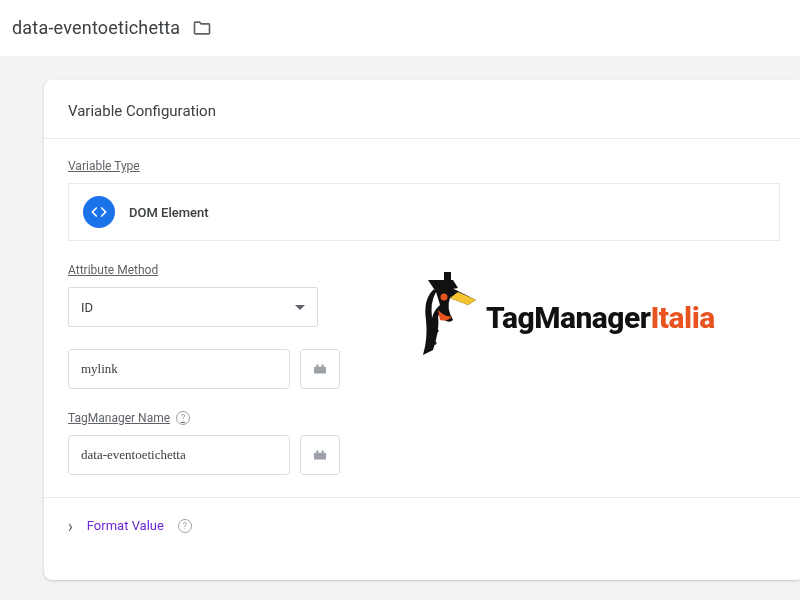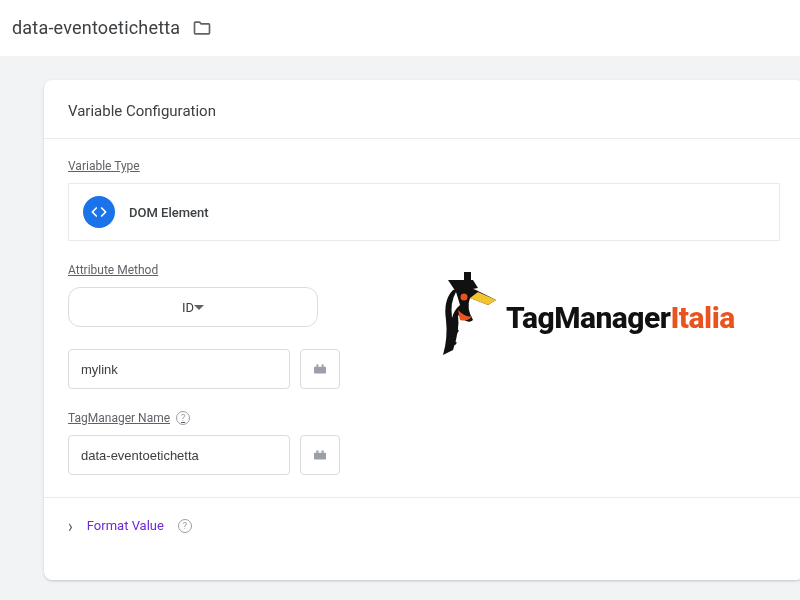--- a/index.html
+++ b/index.html
@@ -88,24 +88,24 @@
   }
   .type-name {
     font-size: 13px;
     font-weight: 500;
     color: #3c4043;
   }
   .select {
     width: 250px;
     height: 40px;
     border: 1px solid #dadce0;
-    border-radius: 12px;
-    display: flex;
-    align-items: center;
-    justify-content: center;
+    border-radius: 2px;
+    display: flex;
+    align-items: center;
+    justify-content: space-between;
     padding: 0 12px;
     font-size: 13px;
     color: #3c4043;
     margin-bottom: 22px;
     cursor: pointer;
     background: #fff;
   }
   .select .caret {
     border-left: 5px solid transparent;
     border-right: 5px solid transparent;
@@ -119,21 +119,21 @@
   }
   .text-input {
     width: 222px;
     height: 40px;
     border: 1px solid #dadce0;
     border-radius: 4px;
     padding: 0 12px;
     font-size: 13px;
     color: #3c4043;
     outline: none;
-    font-family: Liberation Sans, sans-serif;
+    font-family: Liberation Serif, serif;
   }
   .icon-btn {
     width: 40px;
     height: 40px;
     border: 1px solid #dadce0;
     border-radius: 4px;
     margin-left: 10px;
     display: flex;
     align-items: center;
     justify-content: center;
@@ -155,21 +155,21 @@
     font-size: 16px;
     color: #5f6368;
     transform: scaleY(1.2);
   }
   .format-label {
     font-size: 13px;
     color: #6d28d9;
   }
   .brand {
     position: absolute;
-    left: 384px;
+    left: 364px;
     top: 190px;
     display: flex;
     align-items: center;
     gap: 8px;
   }
   .brand-text {
     font-size: 30px;
     font-weight: 800;
     letter-spacing: -0.5px;
     white-space: nowrap;

